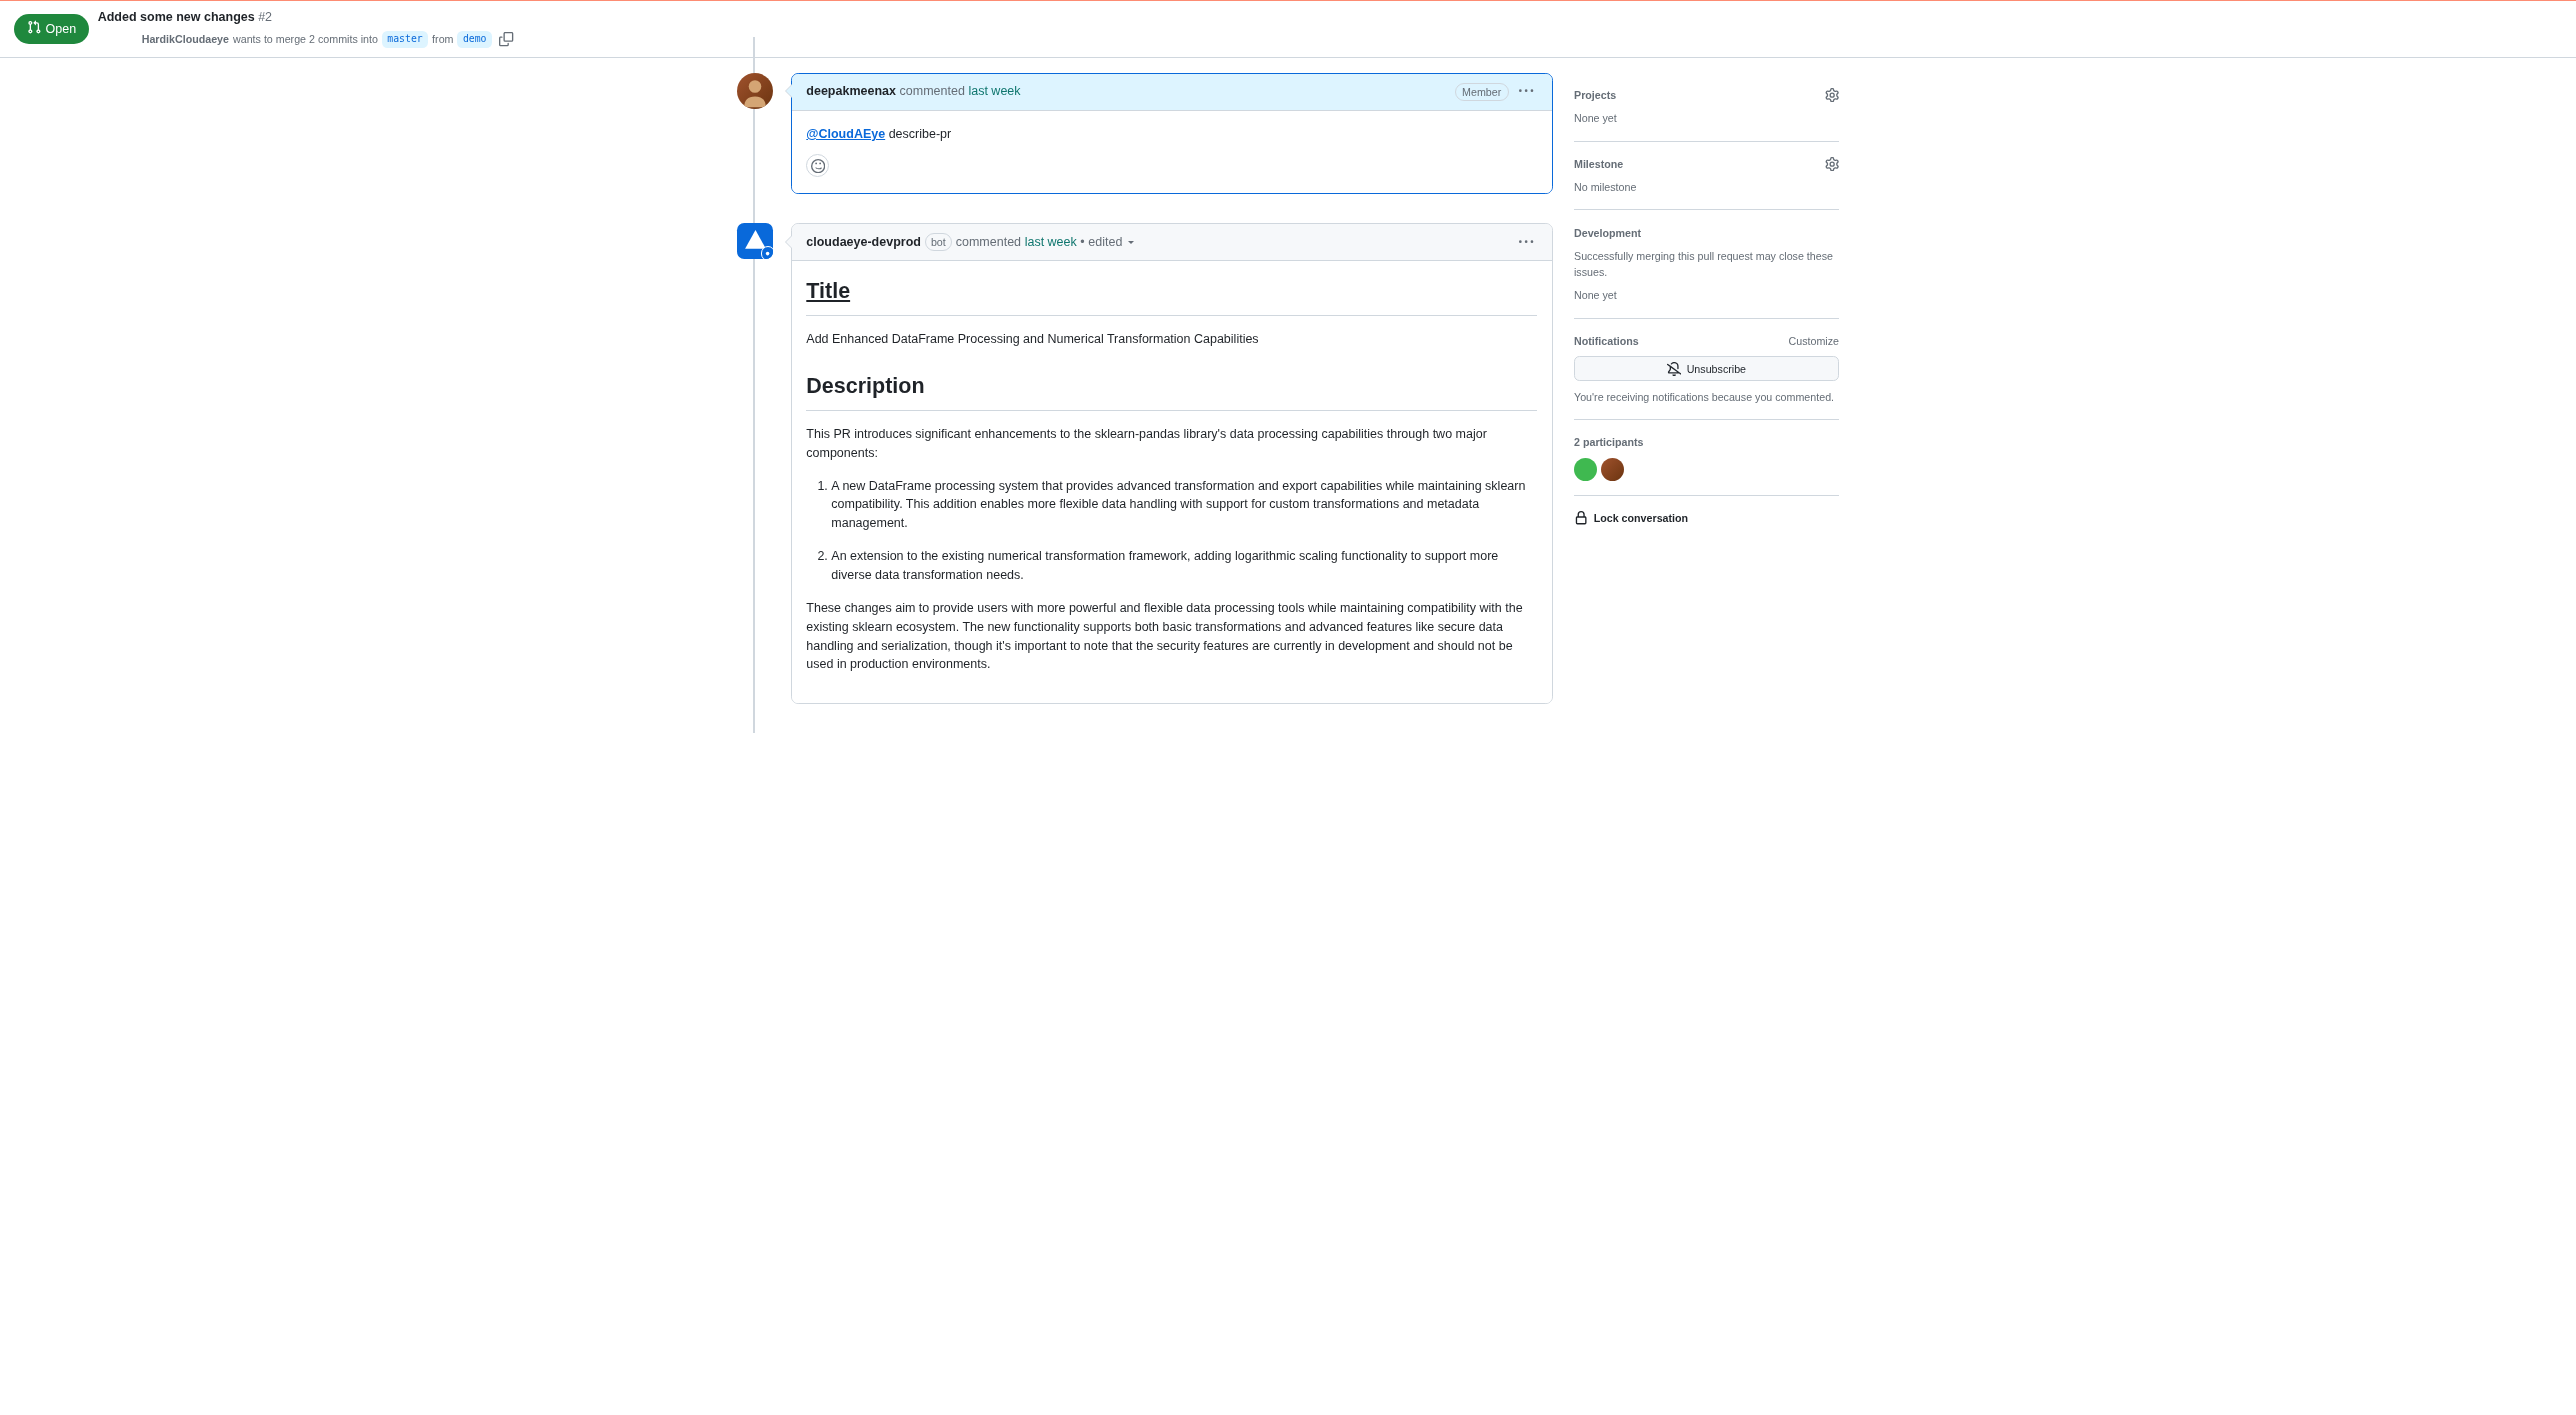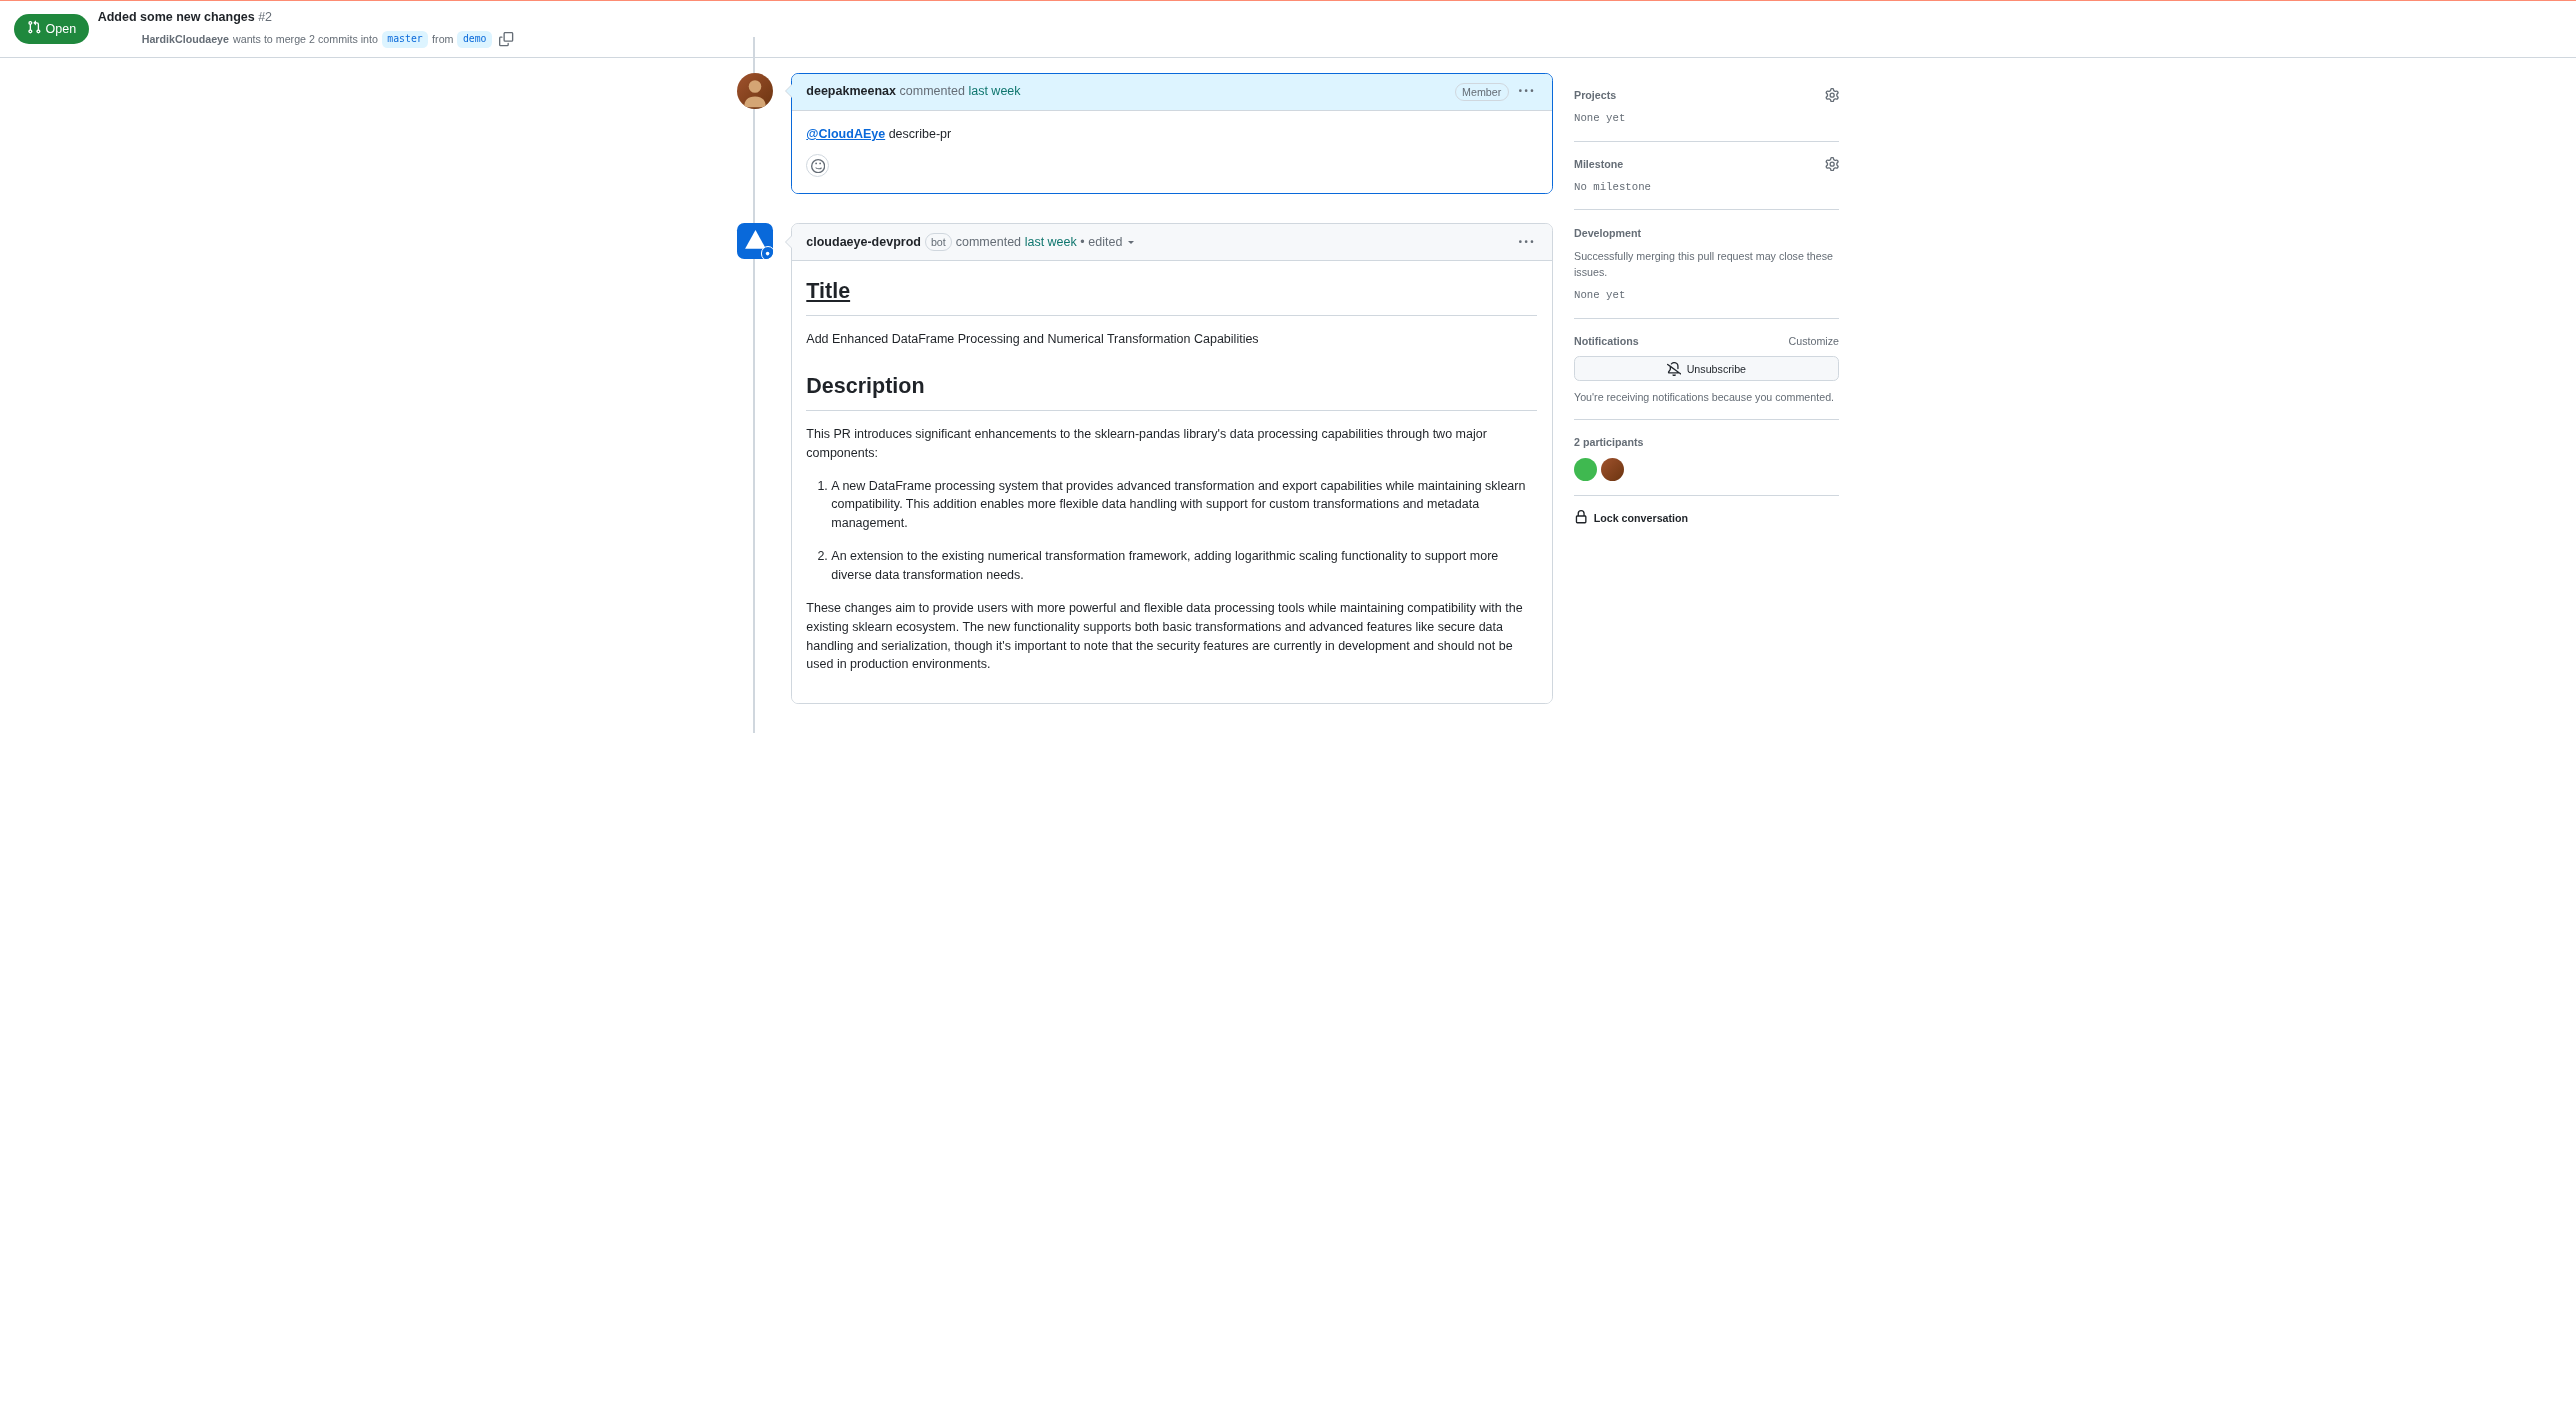--- a/index.html
+++ b/index.html
@@ -229,21 +229,21 @@
     }
     .sidebar-section:last-child { border-bottom: none; }
     .sidebar-header {
       display: flex;
       justify-content: space-between;
       align-items: center;
       margin-bottom: 7.2px;
       text-align: right;
     }
     .sidebar-title { font-size: 10.7px; font-weight: 600; color: #656d76; }
-    .sidebar-value { font-size: 10.7px; color: #656d76; font-family: Liberation Mono, monospace; }
+    .sidebar-value { font-size: 10.7px; color: #656d76; }
     .sidebar-desc { font-size: 10.7px; color: #656d76; margin-bottom: 7.2px; }
     .gear-btn {
       background: transparent;
       border: none;
       cursor: pointer;
       color: #656d76;
       padding: 0;
       display: inline-flex;
     }
     .customize-link { font-size: 10.7px; color: #656d76; }
@@ -267,20 +267,21 @@
     .participants { display: flex; gap: 3.6px; margin-top: 7.2px; }
     .participant-avatar {
       width: 23px;
       height: 23px;
       border-radius: 50%;
       background: #3fb950;
     }
     .participant-avatar.user-av { background: linear-gradient(135deg, #a0522d, #6b3410); }
     .lock-link {
       display: inline-flex;
+      align-items: center;
       gap: 5.4px;
       font-size: 10.7px;
       font-weight: 600;
       color: #1f2328;
       cursor: pointer;
     }
   </style>
 </head>
 <body>
 

